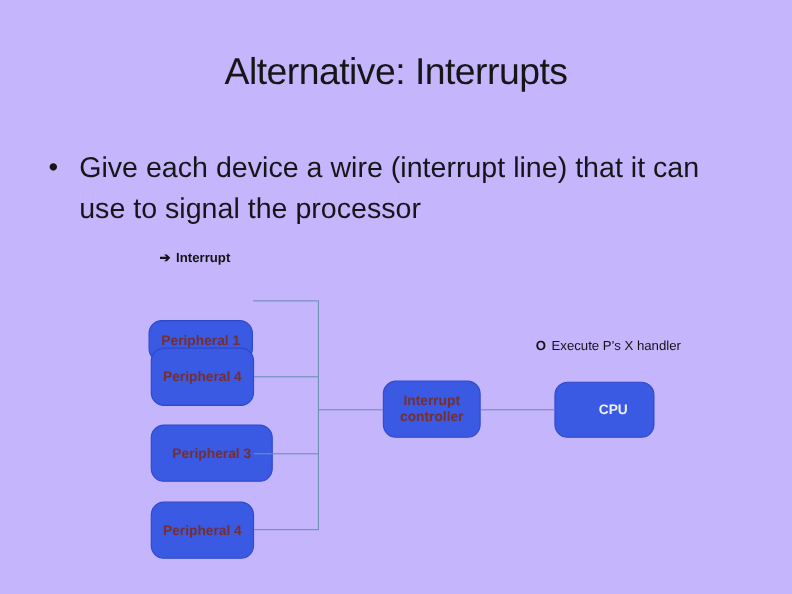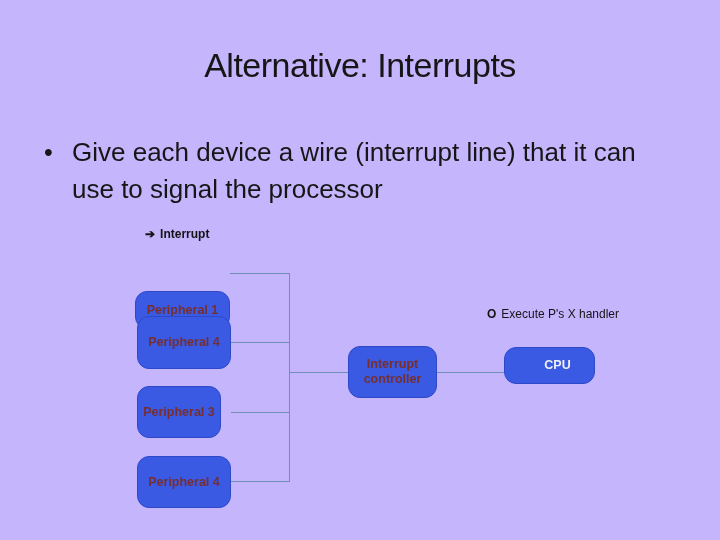--- a/index.html
+++ b/index.html
@@ -64,24 +64,24 @@
     position: absolute;
     font-size: 12px;
     color: #141414;
     white-space: nowrap;
   }
   .dlabel .marker { font-weight: bold; margin-right: 5px; }
   .dlabel.flow-label { font-weight: bold; }
   
   .p1 { left: 135px; top: 247px; width: 95px; height: 38px; margin-top: 44px; }
   .p2 { left: 137px; top: 316px; width: 94px; height: 53px; }
-  .p3 { left: 137px; top: 386px; width: 84px; height: 52px; text-align: center; }
+  .p3 { left: 137px; top: 386px; width: 111px; height: 52px; text-align: center; }
   .p4 { left: 137px; top: 456px; width: 94px; height: 52px; }
   .ctrl { left: 348px; top: 346px; width: 89px; height: 52px; }
-  .cpu { left: 504px; top: 347px; width: 91px; height: 37px; padding-left: 16px; }
+  .cpu { left: 504px; top: 347px; width: 91px; height: 51px; padding-left: 16px; }
   
   .l-p1 { left: 230px; top: 273px; width: 59px; height: 1px; }
   .l-p2 { left: 231px; top: 342px; width: 58px; height: 1px; }
   .l-p3 { left: 231px; top: 412px; width: 58px; height: 1px; }
   .l-p4 { left: 231px; top: 481px; width: 58px; height: 1px; }
   .l-bus { left: 289px; top: 273px; width: 1px; height: 209px; }
   .l-ctrl { left: 289px; top: 372px; width: 59px; height: 1px; }
   .l-cpu { left: 437px; top: 372px; width: 67px; height: 1px; }
   
   .lab-interrupt { left: 145px; top: 227px; }

